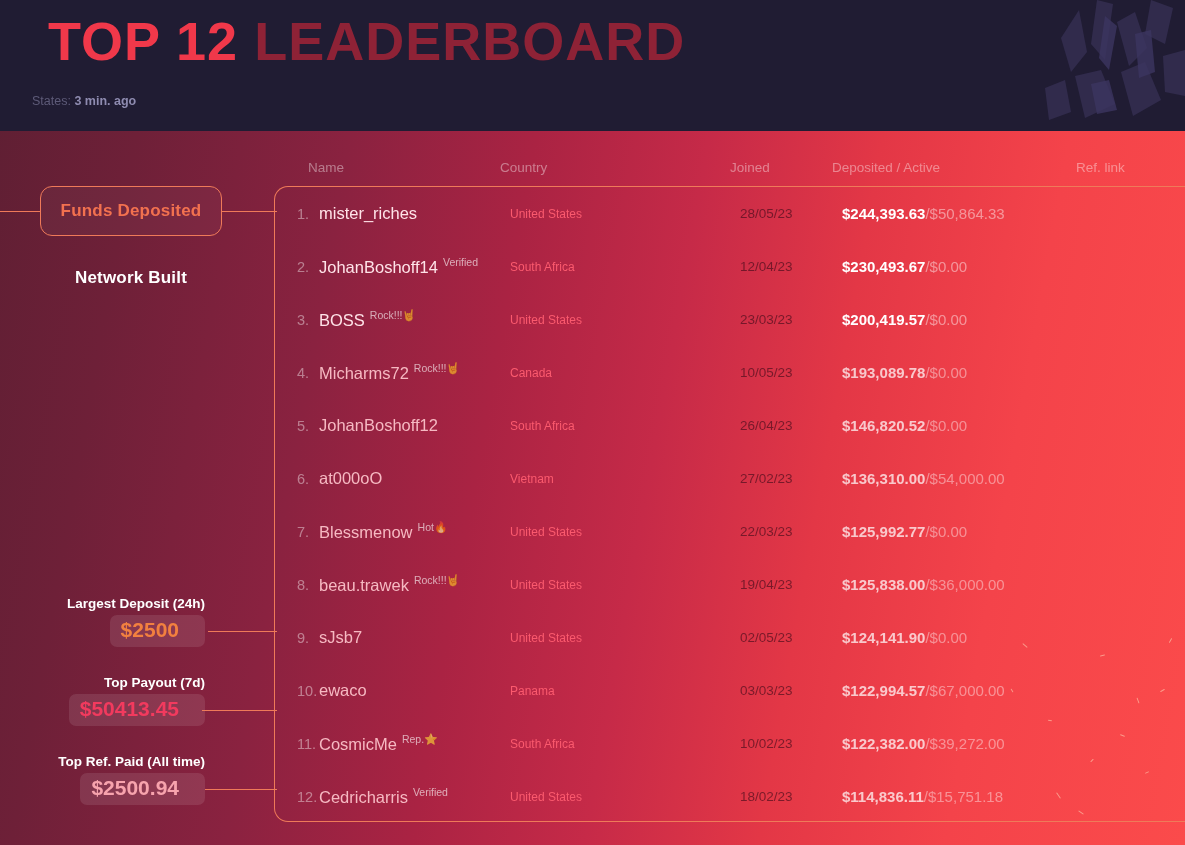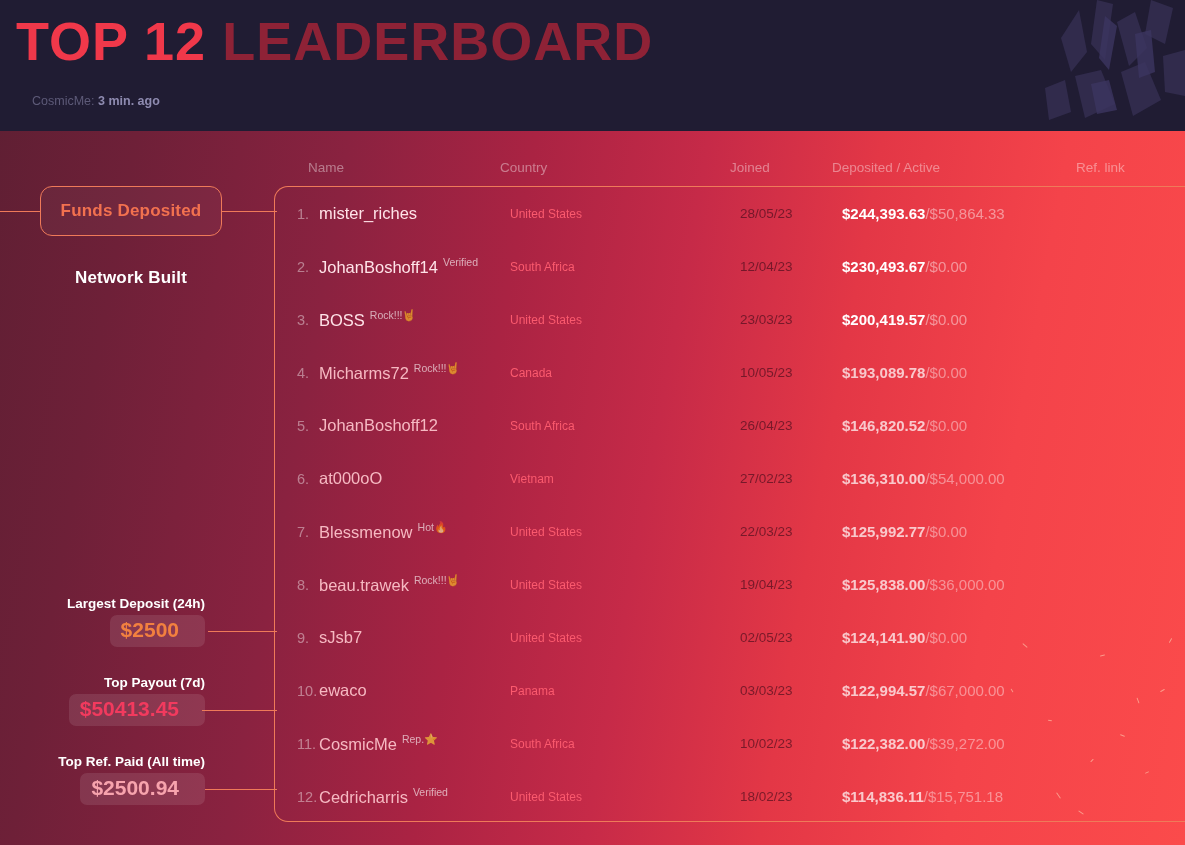--- a/index.html
+++ b/index.html
@@ -24,21 +24,21 @@
   
   .header-band {
     position: absolute; left: 0; top: 0;
     width: 1185px; height: 131px;
     background: #201c33;
     overflow: hidden;
   }
   .shards { position: absolute; right: 0; top: 0; width: 180px; height: 131px; }
 
   .page-title {
-    position: absolute; left: 16px; top: 8px;
+    position: absolute; left: 48px; top: 8px;
     font-size: 54px; letter-spacing: 1px;
     font-weight: 700;
     white-space: nowrap;
     line-height: 66px;
   }
   .title-a { color: #f0384a; }
   .title-b { color: #8e2236; }
 
   .updated-row {
     position: absolute; left: 32px; top: 94px;
@@ -168,21 +168,21 @@
       <polygon points="86,84 104,80 112,110 92,114"></polygon>
     </g>
   </svg>
 
   <div class="page-title">
     <span class="title-a">TOP 12</span>
     <span class="title-b">LEADERBOARD</span>
   </div>
 
   <div class="updated-row">
-    <span class="updated-label">CosmicMe:</span>
+    <span class="updated-label">States:</span>
     <span class="updated-value">3 min. ago</span>
   </div>
 </div>
 
 <div class="tabs">
   <div class="tab-row active">
     <div class="tab-line-left"></div>
     <div class="tab-label">Funds Deposited</div>
     <div class="tab-line-right"></div>
   </div>

